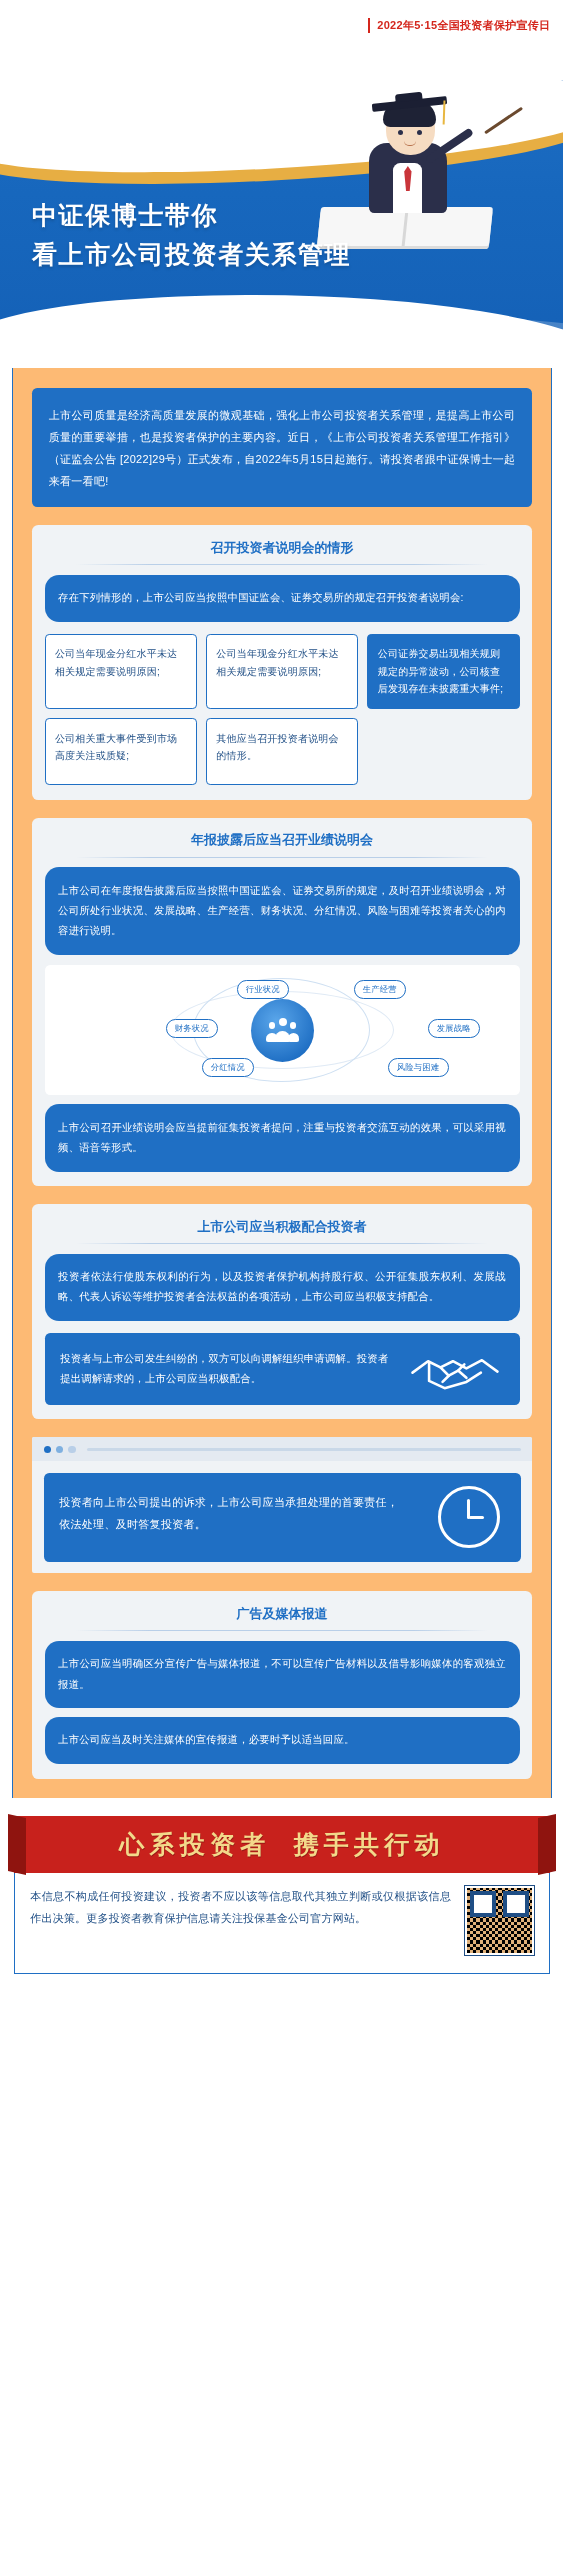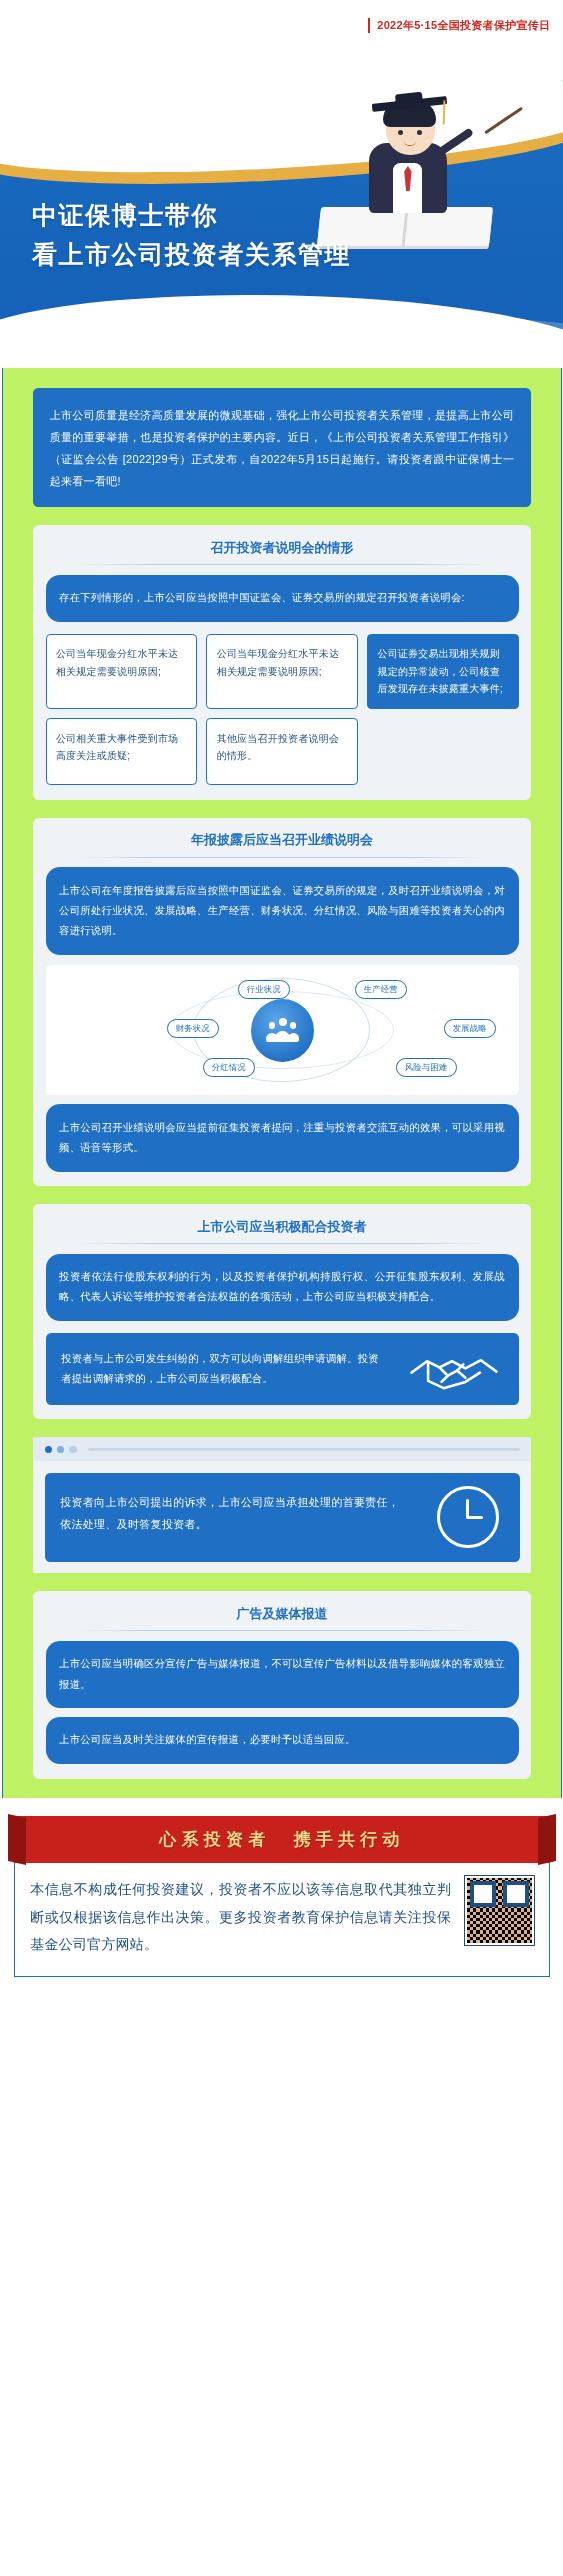--- a/index.html
+++ b/index.html
@@ -170,25 +170,25 @@
     background: #6b4a2f; border-radius: 1.6px; transform: rotate(-34deg);
   }
 
   
   .body-wrap {
     position: relative;
     background: #ffffff;
     padding: 0 0 0 0;
   }
   .frame {
-    margin: 0 2px;
+    margin: 0 12px;
     border-left: 1.6px solid #1f6fc4;
     border-right: 1.6px solid #1f6fc4;
-    padding: 20px 30px 19px;
-    background: #bef264;
+    padding: 20px 19px 19px;
+    background: #fdba74;
   }
 
   
   .card-blue {
     background: #1f6fc4;
     color: #ffffff;
     border-radius: 5.2px;
     padding: 15.7px 16.7px;
     font-size: 11px;
     line-height: 2;
@@ -302,23 +302,23 @@
     color: #1f6fc4;
     font-size: 8.3px;
     border-radius: 9.4px;
     padding: 3.1px 8.3px;
     white-space: nowrap;
     letter-spacing: 0.2px;
   }
   .tag.t1 { left: 192px; top: 15.7px; text-align: right; }
   .tag.t2 { left: 309px; top: 15.7px; }
   .tag.t3 { left: 121px; top: 54px; }
-  .tag.t4 { left: 398px; top: 54px; }
+  .tag.t4 { left: 383px; top: 54px; }
   .tag.t5 { left: 157px; top: 93px; }
-  .tag.t6 { left: 350px; top: 93px; }
+  .tag.t6 { left: 343px; top: 93px; }
 
   
   .hand-card {
     position: relative;
     background: #1f6fc4;
     color: #ffffff;
     border-radius: 5.2px;
     margin: 11.5px 12.5px 0;
     padding: 15.7px 130px 15.7px 15.7px;
     font-size: 10.4px;
@@ -373,21 +373,21 @@
   
   .red-banner {
     margin: 18px 13.6px 0;
     background: #c8211c;
     padding: 12.5px 0 11.5px;
     text-align: center;
     position: relative;
   }
   .red-banner .slogan {
     color: #f3d98a;
-    font-size: 17px;
+    font-size: 25px;
     font-weight: bold;
     letter-spacing: 5.2px;
     text-shadow: 0.5px 1px 0 rgba(0,0,0,.25);
   }
   .ribbon-l, .ribbon-r {
     position: absolute; top: 0; width: 18px; height: 100%;
     background: #8f140f;
   }
   .ribbon-l { left: -5.2px; transform: skewY(12deg); }
   .ribbon-r { right: -5.2px; transform: skewY(-12deg); }
@@ -398,21 +398,21 @@
     border-left: 1.6px solid #1f6fc4;
     border-right: 1.6px solid #1f6fc4;
     border-bottom: 1.6px solid #1f6fc4;
     padding: 13.6px 15.7px 18px;
     display: flex;
     gap: 13.6px;
     align-items: flex-start;
   }
   .disclaimer .txt {
     flex: 1;
-    font-size: 14px;
+    font-size: 11px;
     line-height: 1.95;
     color: #1f4e85;
     text-align: justify;
     letter-spacing: 0.2px;
   }
   .qr {
     width: 69px; height: 69px; flex: none;
     background:
       repeating-linear-gradient(0deg, #1f4e85 0 3.1px, #ffffff 3.1px 6.3px),
       repeating-linear-gradient(90deg, #1f4e85 0 3.1px, #ffffff 3.1px 6.3px);

